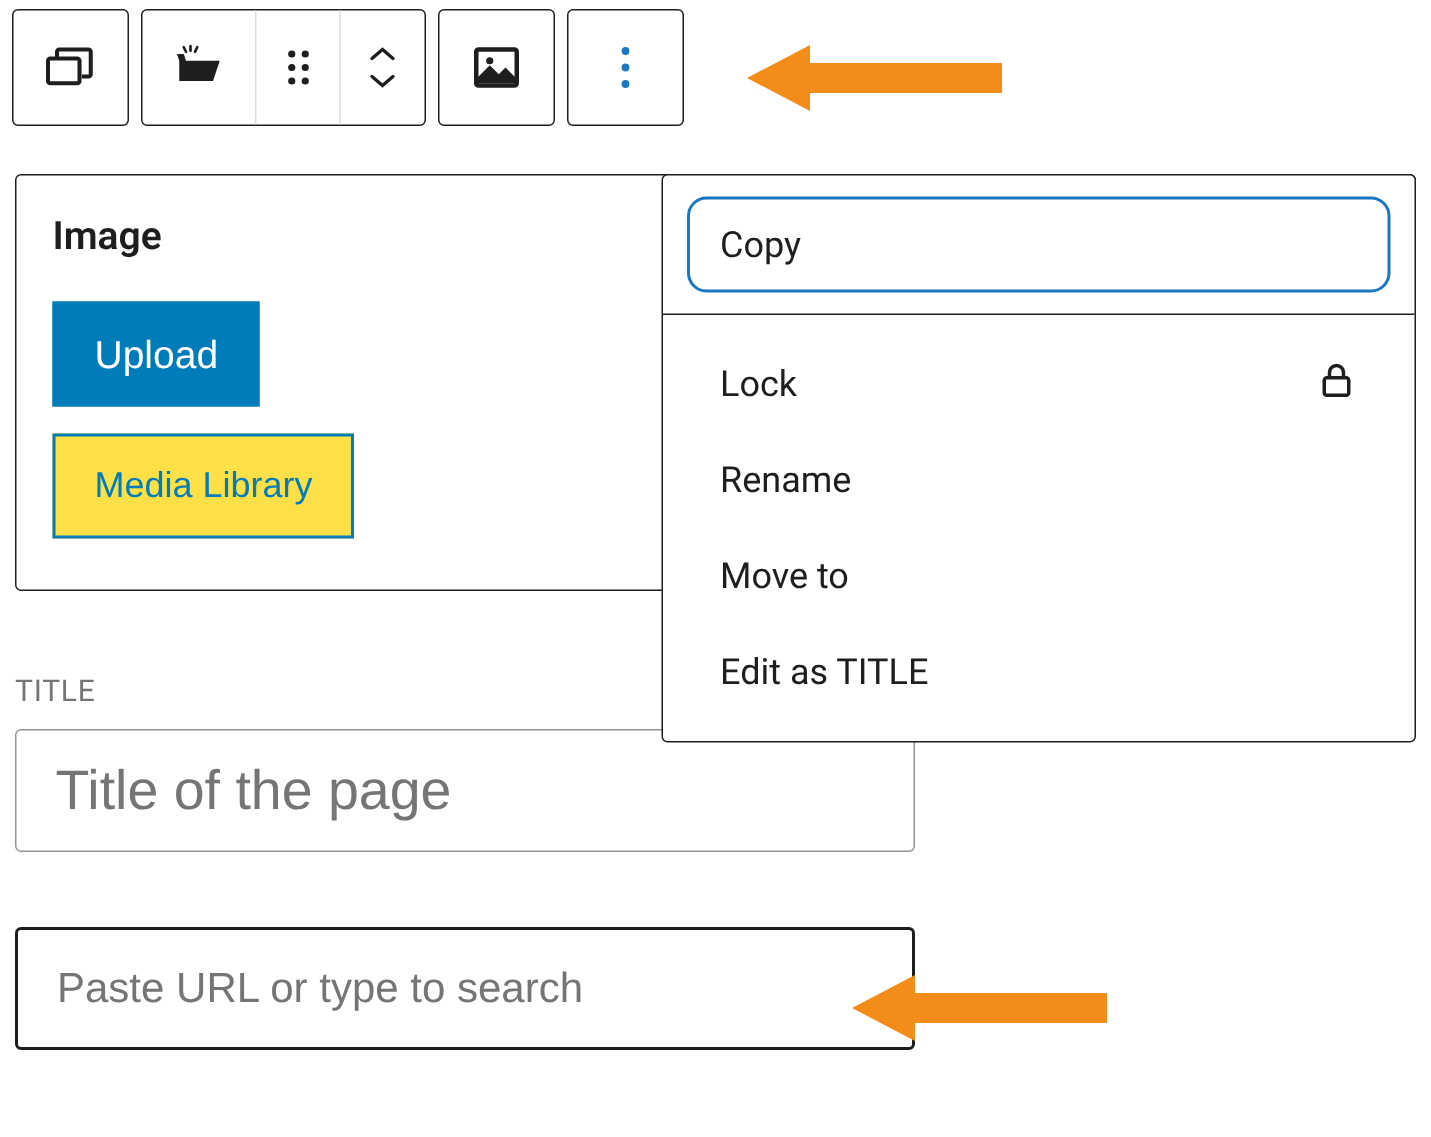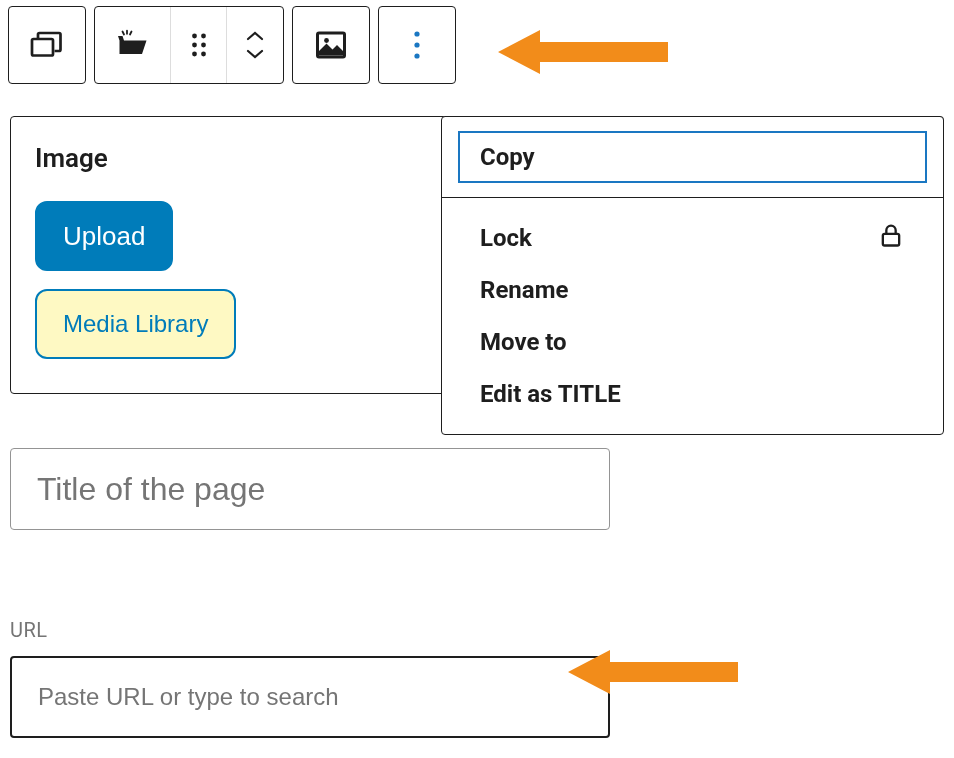--- a/index.html
+++ b/index.html
@@ -67,31 +67,31 @@
       font-weight: 600;
       margin-bottom: 28px;
     }
     .btn {
       display: inline-flex;
       align-items: center;
       justify-content: center;
       padding: 0 26px;
       height: 70px;
       font-size: 26px;
-      border-radius: 12px;
+      border-radius: 0;
       cursor: pointer;
       border: 2px solid transparent;
     }
     .btn-primary {
       background: #007cba;
       color: #fff;
       border-color: #007cba;
     }
     .btn-secondary {
-      background: #fef9c3;
+      background: #fde047;
       color: #007cba;
       border-color: #007cba;
       font-size: 24px;
     }
     .btn-row { display: flex; gap: 0; flex-direction: column; align-items: flex-start; gap: 18px; }
 
     
     .field-section {
       position: absolute;
       left: 10px;
@@ -100,21 +100,21 @@
     .field-label {
       font-size: 20px;
       letter-spacing: 0.5px;
       color: #757575;
       text-transform: uppercase;
       margin-bottom: 14px;
     }
     .text-input {
       width: 100%;
       height: 82px;
-      font-size: 32px;
+      font-size: 37px;
       color: #888;
       padding: 0 26px;
       border: 1.5px solid #949494;
       border-radius: 4px;
     }
 
     
     .dropdown {
       position: absolute;
       left: 441px;
@@ -129,26 +129,25 @@
       padding: 14px 16px;
     }
     .menu-section:not(:last-child) {
       border-bottom: 1.5px solid #1e1e1e;
     }
     .menu-item {
       display: flex;
       align-items: center;
       justify-content: space-between;
       padding: 0 20px;
-      height: 52px;
+      height: 64px;
       font-size: 24px;
-      border-radius: 0;
+      border-radius: 13px;
       border: 2px solid transparent;
       cursor: pointer;
-      font-weight: bold;
     }
     .menu-item.selected {
       border-color: #1a77c2;
     }
     .menu-shortcut {
       font-size: 22px;
       color: #1e1e1e;
       letter-spacing: 2px;
     }
     .menu-icon svg { width: 28px; height: 28px; }
@@ -220,26 +219,26 @@
 
 <div class="block-panel">
   <div class="block-title">Image</div>
   <div class="btn-row">
     <button class="btn btn-primary">Upload</button>
     <button class="btn btn-secondary">Media Library</button>
   </div>
 </div>
 
 <div class="field-section" style="top:448px;">
+  <div class="field-label">TITLE</div>
   <input class="text-input" type="text" placeholder="Title of the page" style="">
 </div>
 
 <div class="field-section" style="top:618px;">
-  <div class="field-label">URL</div>
-  <input class="text-input" type="text" style="border-width: 2px; border-color: rgb(30, 30, 30); font-size: 24px;" placeholder="Paste URL or type to search">
+  <input class="text-input" type="text" style="border-width: 2px; border-color: rgb(30, 30, 30); font-size: 28px;" placeholder="Paste URL or type to search">
 </div>
 
 <div class="dropdown">
   <div class="menu-section">
     <div class="menu-item selected">
       <span>Copy</span>
     </div>
   </div>
 
   <div class="menu-section">

